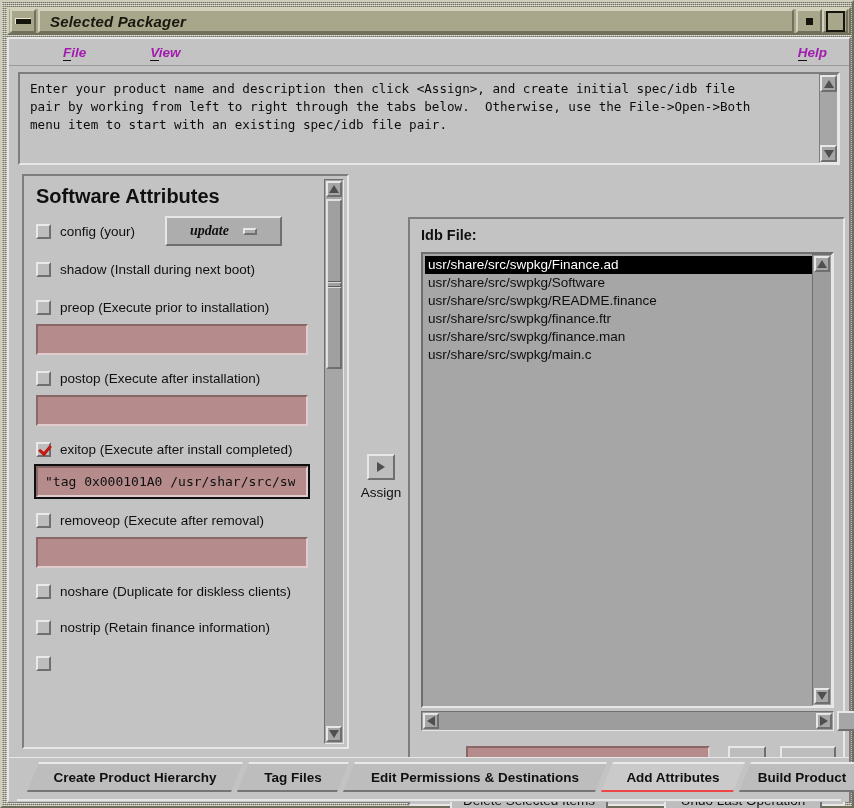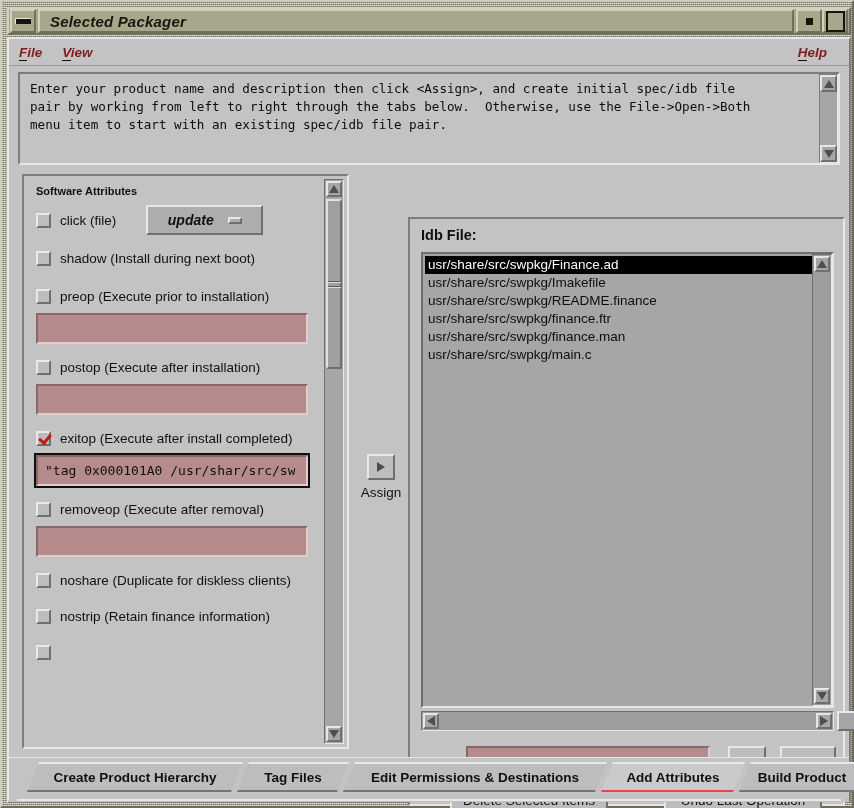--- a/index.html
+++ b/index.html
@@ -91,22 +91,22 @@
   
   #menubar {
     position: absolute; left: 0; top: 0;
     width: 840px; height: 27px;
     box-sizing: border-box;
     background: #c3c3c3;
     border-bottom: 1px solid #9a9a9a;
     display: flex; align-items: center;
   }
   .menu-item {
-    font-size: 13.5px; color: #7f1d1d; font-style: italic; font-weight: bold;
-    padding: 3px 10px; cursor: default; white-space: nowrap;
+    font-size: 13.5px; color: #a21caf; font-style: italic; font-weight: bold;
+    padding: 3px 10px; cursor: default; white-space: nowrap; margin-left: 44px;
   }
   .menu-item .mn { border-bottom: 1px solid #101010; }
   #menu-help { margin-left: auto; margin-right: 12px; }
 
   
   #desc-outer {
     position: absolute; left: 9px; top: 33px;
     width: 822px; height: 93px;
     box-sizing: border-box;
     background: #c3c3c3;
@@ -158,21 +158,21 @@
     border-right: 2px solid #e7e7e7;
     border-bottom: 2px solid #e7e7e7;
     overflow: hidden;
   }
   #attr-scrollport {
     position: absolute; left: 4px; top: 4px;
     width: 290px; height: 563px;
     overflow: hidden;
   }
   #attr-title {
-    font-size: 11px; font-weight: bold; color: #101010;
+    font-size: 20px; font-weight: bold; color: #101010;
     margin: 5px 0 12px 8px;
   }
   .attr-row { display: flex; align-items: center; margin: 0 0 6px 8px; height: 22px; }
   .chk {
     width: 15px; height: 15px; box-sizing: border-box; flex: none;
     background: #bdbdbd; margin-right: 9px;
     border-top: 2px solid #e9e9e9; border-left: 2px solid #e9e9e9;
     border-right: 2px solid #6f6f6f; border-bottom: 2px solid #6f6f6f;
     position: relative;
   }
@@ -200,21 +200,21 @@
     box-shadow: 0 0 0 2px #101010;
   }
   #optionmenu {
     box-sizing: border-box; width: 117px; height: 30px;
     margin-left: 30px; background: #adadad;
     border-top: 2px solid #e7e7e7; border-left: 2px solid #e7e7e7;
     border-right: 2px solid #6f6f6f; border-bottom: 2px solid #6f6f6f;
     display: flex; align-items: center; justify-content: center; gap: 14px;
   }
   #optionmenu .om-label {
-    font-size: 14px; font-style: italic; font-weight: bold; color: #101010;
+    font-size: 14px; font-style: italic; font-weight: bold; color: #101010; font-family: Liberation Serif, serif;
   }
   #optionmenu .om-ind {
     width: 14px; height: 7px; box-sizing: border-box; background: #adadad;
     border-top: 2px solid #e7e7e7; border-left: 2px solid #e7e7e7;
     border-right: 2px solid #6f6f6f; border-bottom: 2px solid #6f6f6f;
   }
   
   #attr-sb {
     position: absolute; right: 3px; top: 3px;
     width: 20px; height: 565px; box-sizing: border-box;
@@ -410,21 +410,21 @@
         </div>
       </div>
     </div>
 
     <div id="left-panel">
       <div id="attr-scrollport">
         <div id="attr-title">Software Attributes</div>
 
         <div class="attr-row">
           <div class="chk"></div>
-          <span class="attr-label">click  (file)</span>
+          <span class="attr-label">config  (your)</span>
           <div id="optionmenu">
             <span class="om-label">update</span>
             <span class="om-ind"></span>
           </div>
         </div>
 
         <div class="attr-row" style="margin-top:16px;">
           <div class="chk"></div>
           <span class="attr-label">shadow  (Install during next boot)</span>
         </div>
@@ -499,21 +499,21 @@
       </div>
       <div id="assign-label">Assign</div>
     </div>
 
     <div id="right-panel">
       <div id="idb-title">Idb File:</div>
 
       <div id="idb-list-outer">
         <div id="idb-list">
           <div class="idb-item selected">usr/share/src/swpkg/Finance.ad</div>
-          <div class="idb-item">usr/share/src/swpkg/Imakefile</div>
+          <div class="idb-item">usr/share/src/swpkg/Software</div>
           <div class="idb-item">usr/share/src/swpkg/README.finance</div>
           <div class="idb-item">usr/share/src/swpkg/finance.ftr</div>
           <div class="idb-item">usr/share/src/swpkg/finance.man</div>
           <div class="idb-item">usr/share/src/swpkg/main.c</div>
         </div>
         <div id="idb-vsb">
           <div class="sb-btn" style="width:16px;height:16px;margin:1px;">
             <div class="arr arr-up"></div>
           </div>
           <div class="sb-btn" style="width:16px;height:16px;margin:1px;">

